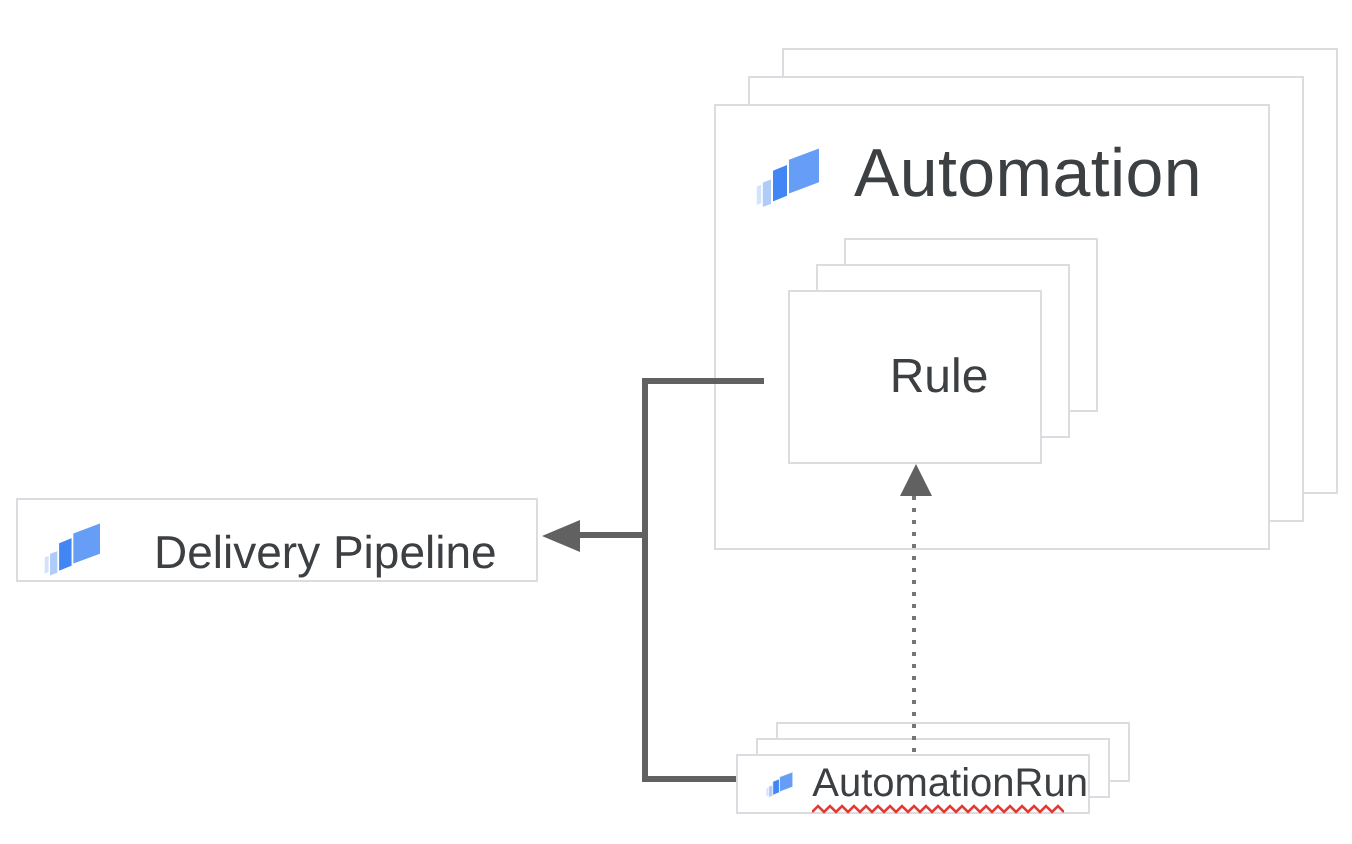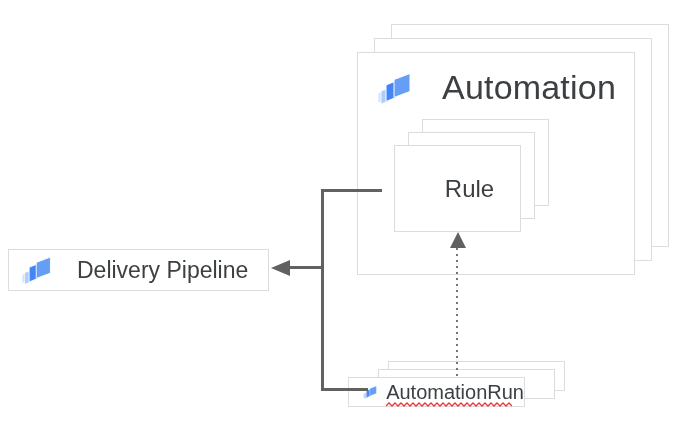--- a/index.html
+++ b/index.html
@@ -5,25 +5,25 @@
   html,body{margin:0;padding:0;background:#fff;}
   .canvas{
     position:relative;width:676px;height:422px;background:#ffffff;overflow:hidden;
     font-family:"Liberation Sans", sans-serif;color:#3c4043;
   }
   .box{
     position:absolute;background:#ffffff;border:1px solid #dadce0;box-sizing:border-box;
   }
   .node-label{color:#3c4043;}
   .title-row{
-    position:absolute;left:20px;top:15px;display:flex;align-items:center;gap:28px;
+    position:absolute;left:20px;top:15px;display:flex;align-items:center;gap:13px;
     font-size:34px;letter-spacing:0.2px;
   }
   .rule-front{display:flex;align-items:center;justify-content:center;font-size:24px;padding-left:24px;}
-  .dp-front{display:flex;align-items:center;gap:23px;padding-left:13px;font-size:23px;}
+  .dp-front{display:flex;align-items:flex-end;gap:23px;padding-left:13px;font-size:23px;}
   .ar-front{display:flex;align-items:center;gap:8px;padding-left:14px;font-size:20px;}
   .ar-label-wrap{position:relative;display:inline-block;line-height:1.1;}
   .squiggle{position:absolute;left:0;bottom:-5px;}
   .line{position:absolute;background:#616161;}
   .dotted-line{
     position:absolute;left:456px;top:248px;width:2px;height:129px;
     background:repeating-linear-gradient(to bottom,#757575 0 2px,transparent 2px 6px);
   }
   .arrow-left{
     position:absolute;left:271px;top:260px;width:0;height:0;
@@ -75,21 +75,21 @@
 
   <div class="box dp-front" style="left:8px;top:249px;width:261px;height:42px">
     <svg class="icon32">
         <use href="#deploy-mark"></use>
       </svg>
     <span class="node-label">Delivery Pipeline</span>
   </div>
 
   <div class="box" style="left:388px;top:361px;width:177px;height:30px"></div>
   <div class="box" style="left:378px;top:369px;width:177px;height:30px"></div>
-  <div class="box ar-front" style="left:348px;top:377px;width:177px;height:30px">
+  <div class="box ar-front" style="left:368px;top:377px;width:177px;height:30px">
     <svg class="icon20">
         <use href="#deploy-mark"></use>
       </svg>
     <span class="ar-label-wrap">
       <span class="node-label">AutomationRun</span>
       <svg class="squiggle" width="126" height="6">
         <path d="M0 4 L3 1 L6 4 L9 1 L12 4 L15 1 L18 4 L21 1 L24 4 L27 1 L30 4 L33 1 L36 4 L39 1 L42 4 L45 1 L48 4 L51 1 L54 4 L57 1 L60 4 L63 1 L66 4 L69 1 L72 4 L75 1 L78 4 L81 1 L84 4 L87 1 L90 4 L93 1 L96 4 L99 1 L102 4 L105 1 L108 4 L111 1 L114 4 L117 1 L120 4 L123 1 L126 4" fill="none" stroke="#e53935" stroke-width="1.3"></path>
       </svg>
     </span>
   </div>

